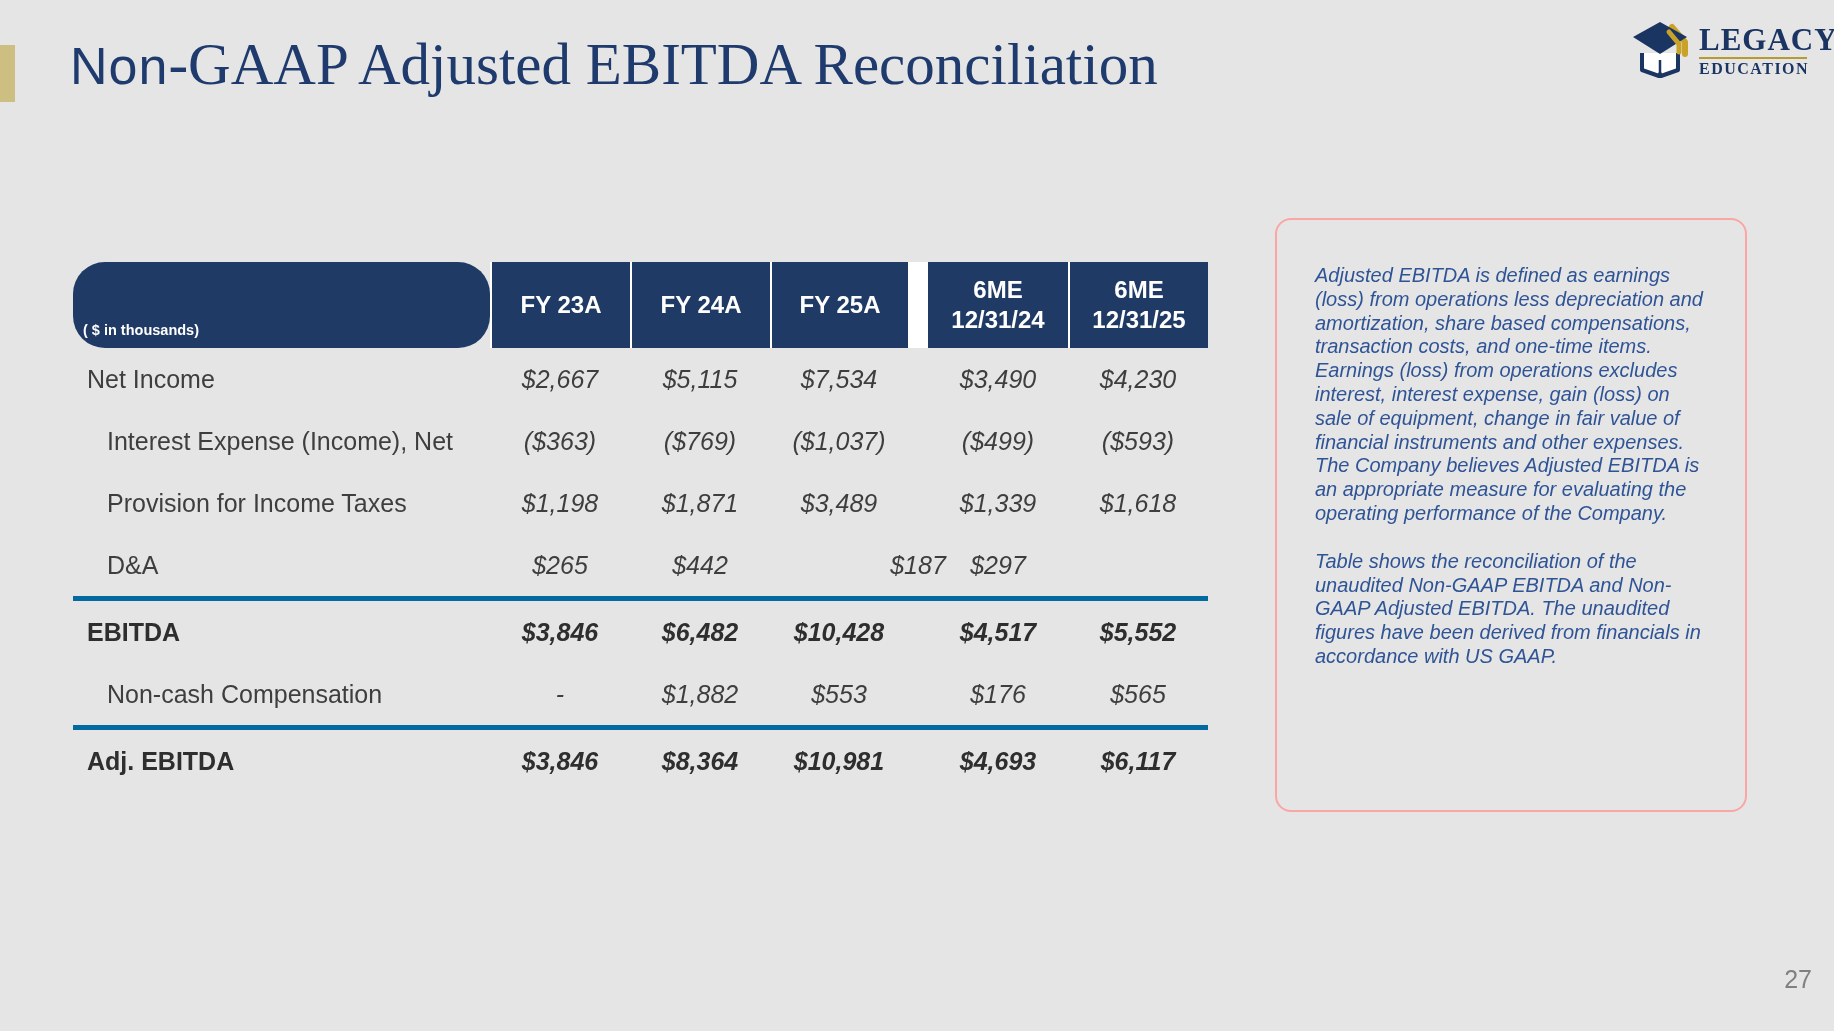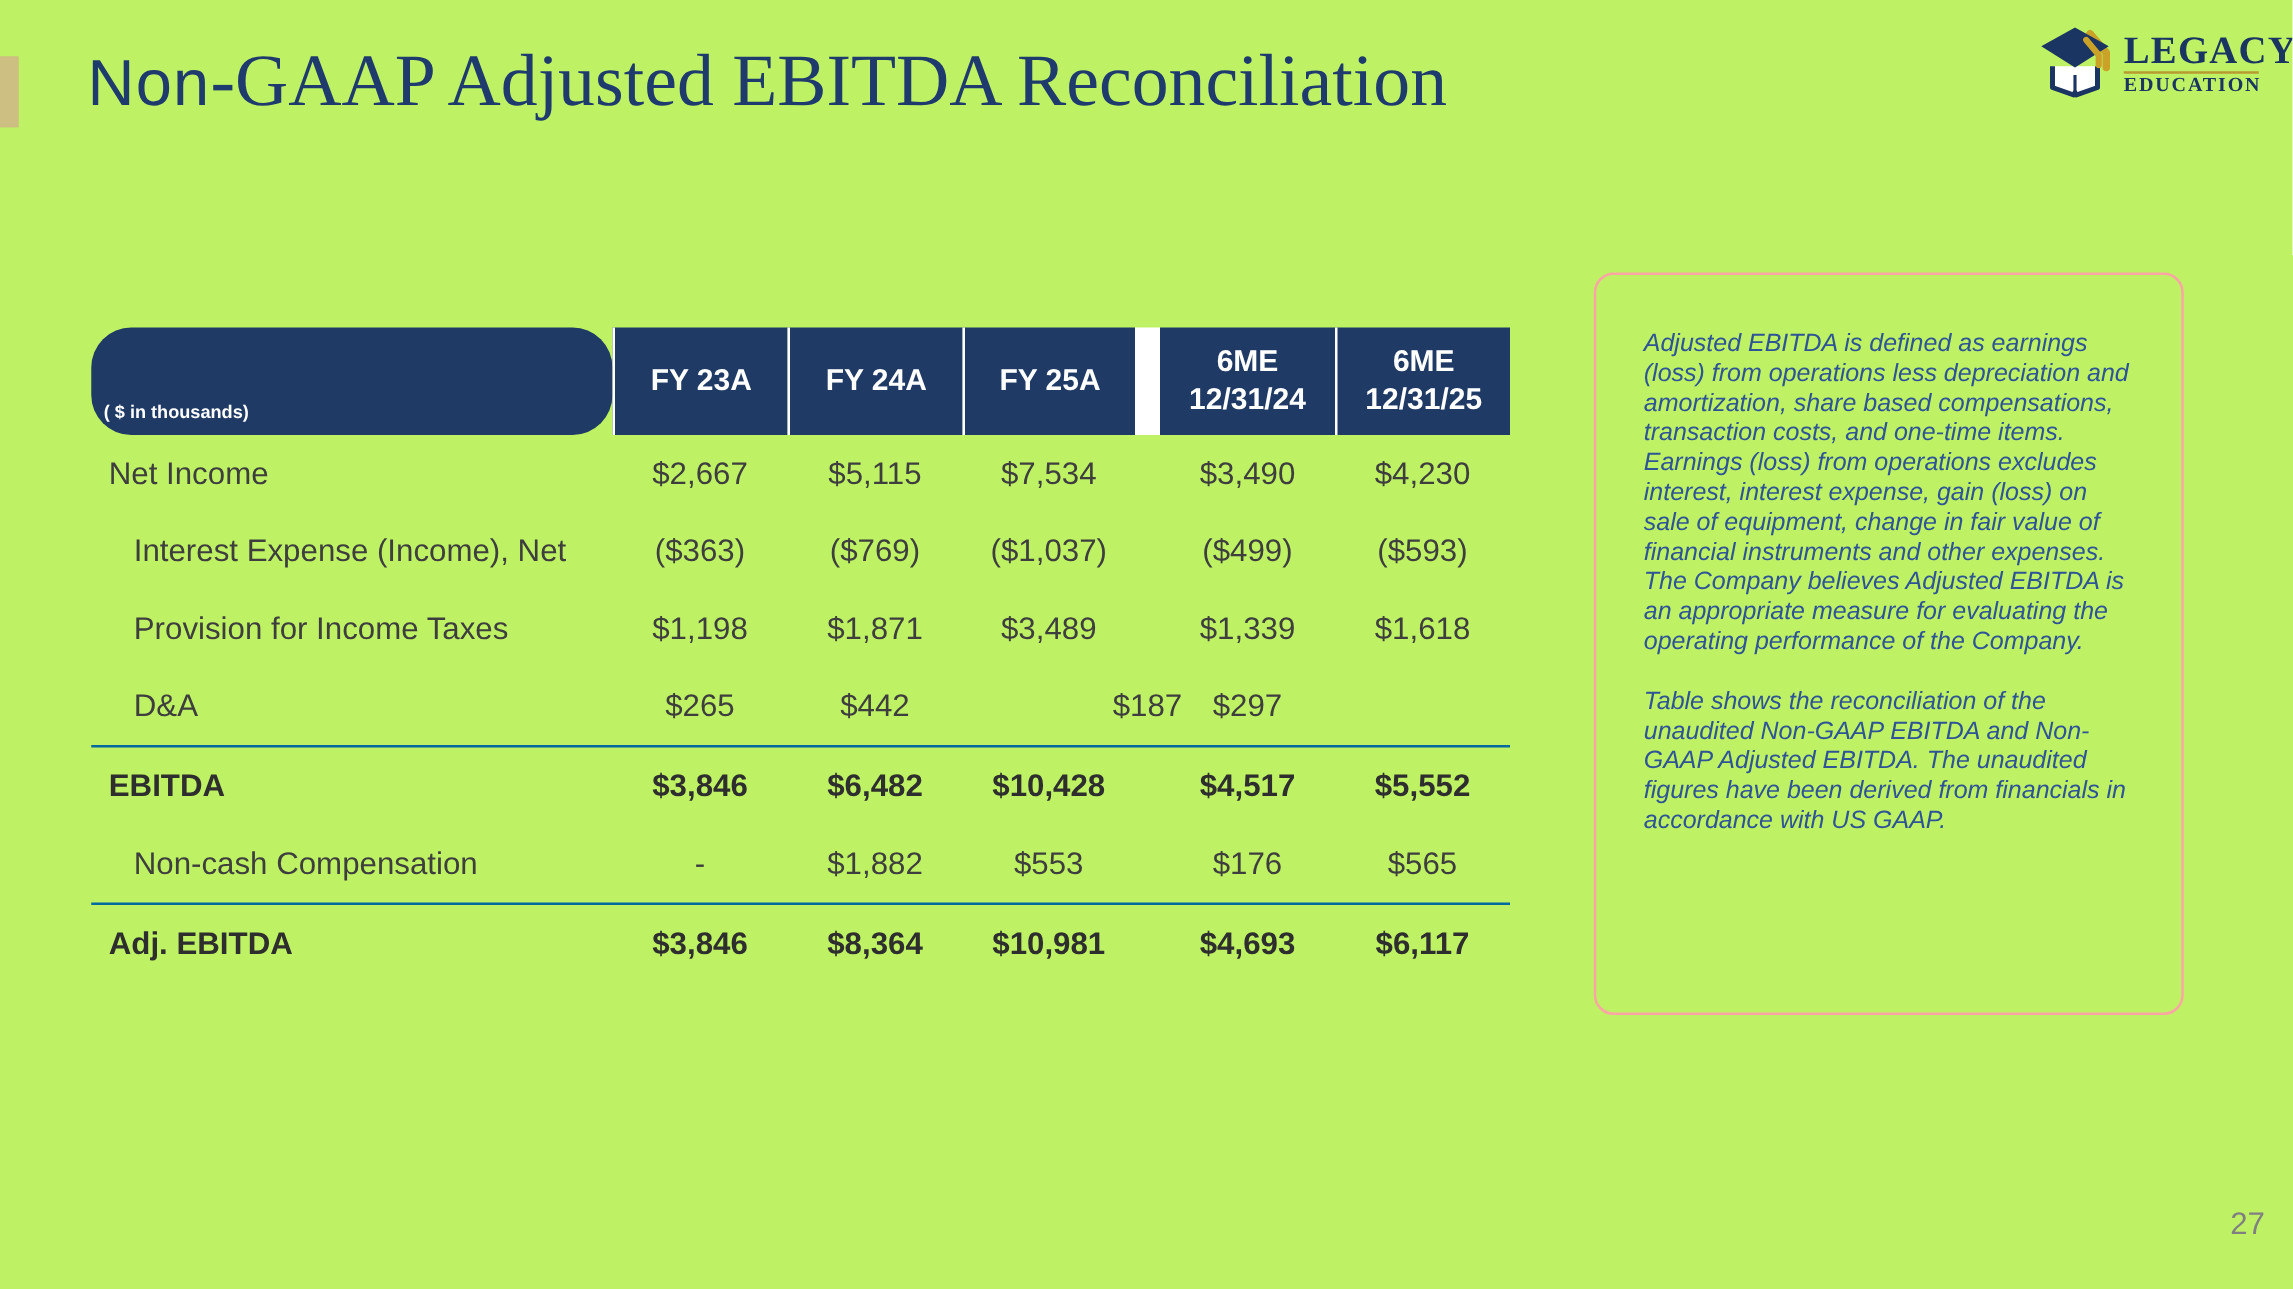--- a/index.html
+++ b/index.html
@@ -1,17 +1,17 @@
 <!DOCTYPE html>
 <html><head>
 <meta charset="utf-8">
 <style>
   html,body{margin:0;padding:0;background:#ffffff;}
   .slide{
-    position:relative;width:1834px;height:1031px;background:#bef264;
+    position:relative;width:1834px;height:1031px;background:#e5e5e5;
     font-family:"Liberation Sans",sans-serif;overflow:hidden;
   }
 
   
   .accent-bar{position:absolute;left:0;top:45px;width:15px;height:57px;background:#CDBF82;}
   .title{position:absolute;left:70px;top:30px;margin:0;color:#1F3B6E;white-space:nowrap;font-weight:400;}
   .title-prefix{font-family:"Liberation Sans",sans-serif;font-size:52px;font-weight:500;letter-spacing:1px;}
   .title-rest{font-family:"Liberation Serif",serif;font-size:59px;font-weight:400;}
 
   
@@ -30,23 +30,23 @@
     display:flex;align-items:center;justify-content:center;text-align:center;
     white-space:pre-line;line-height:1.25;
   }
   .hcell.sep-left{border-left:2px solid #ffffff;}
   .hcell.label-cell{justify-content:flex-start;align-items:flex-end;padding:0 0 9px 10px;font-size:14.5px;text-align:left;border-radius:32px;}
   .hgap{background:#ffffff;}
   .body-row{height:62px;}
   .cell{display:flex;align-items:center;box-sizing:border-box;}
   .cell.label{padding-left:14px;font-size:25px;color:#3E3E3E;}
   .indent .cell.label{padding-left:34px;}
-  .cell.val{justify-content:center;font-size:25px;color:#3E3E3E;}
+  .cell.val{justify-content:center;font-size:25px;color:#3E3E3E;font-style:italic;}
   .bold .cell.label,.bold .cell.val{font-weight:700;color:#2E2E2E;}
-  .topline{border-top:2px solid #0369a1;}
+  .topline{border-top:5px solid #0369a1;}
 
   
   .note-box{
     position:absolute;left:1275px;top:218px;width:472px;height:594px;box-sizing:border-box;
     border:2px solid #fca5a5;border-radius:16px;padding:44px 36px 0 38px;
     color:#2F5496;font-style:italic;font-size:20px;line-height:1.19;
   }
   .note-box p{margin:0 0 24px 0;}
 
   

